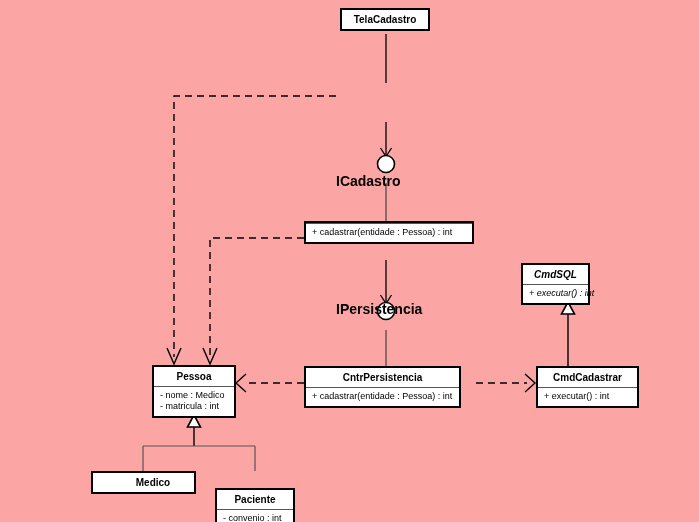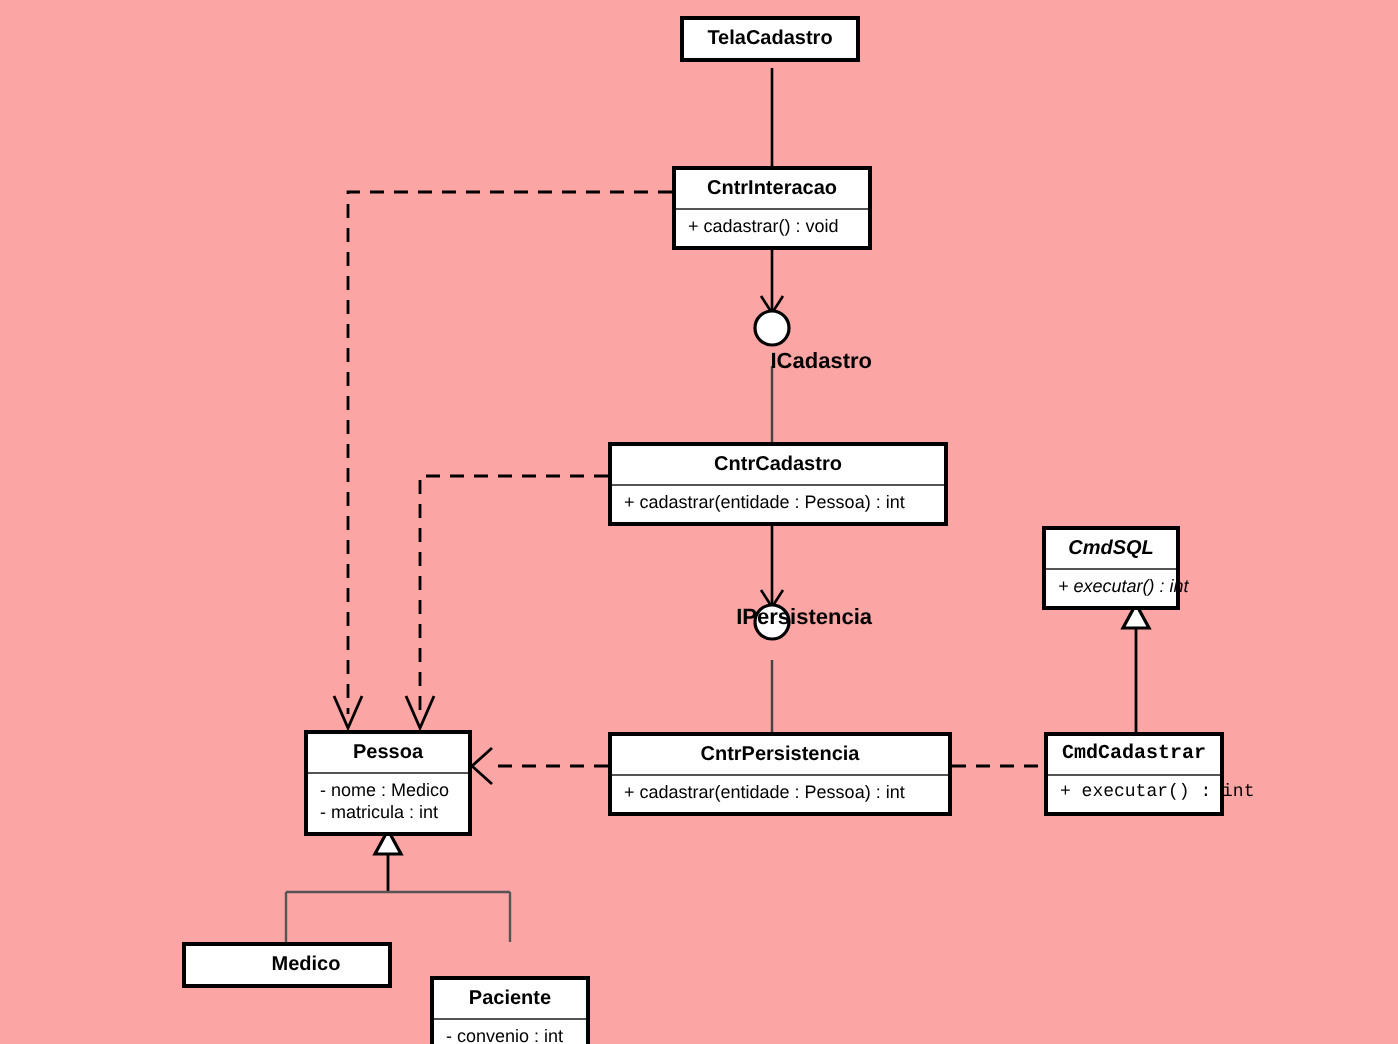--- a/index.html
+++ b/index.html
@@ -51,25 +51,25 @@
     font-size: 9px;
     color: #000000;
     line-height: 11px;
     white-space: nowrap;
   }
   .uml-member.abstract {
     font-style: italic;
   }
   .iface-label {
     position: absolute;
-    font-size: 11px;
+    font-size: 14px;
     font-weight: bold;
     color: #000000;
     white-space: nowrap;
-    text-align: right;
+    text-align: left;
     line-height: 10px;
   }
 </style>
 </head>
 <body>
 
 <div id="diagram-root">
 
   <svg id="diagram-svg" viewBox="0 0 699 522" xmlns="http://www.w3.org/2000/svg">
 
@@ -108,57 +108,50 @@
     <line x1="194" y1="427" x2="194" y2="446" stroke="#000000" stroke-width="1.4"></line>
     <line x1="143" y1="446" x2="255" y2="446" stroke="#555555" stroke-width="1.2"></line>
     <line x1="143" y1="446" x2="143" y2="471" stroke="#555555" stroke-width="1.2"></line>
     <line x1="255" y1="446" x2="255" y2="471" stroke="#555555" stroke-width="1.2"></line>
   </svg>
 
   <div class="uml-class" style="left:340px; top:8px; width:90px;">
     <div class="uml-name">TelaCadastro</div>
   </div>
 
-  <div class="uml-class" style="left:336px; top:83px; width:100px;">
-    <div class="uml-name">CntrInteracao</div>
-    <div class="uml-compartment">
-      <div class="uml-member">+ cadastrar() : void</div>
-    </div>
-  </div>
 
   <div class="uml-class" style="left:304px; top:221px; width:170px;">
-    <div class="uml-name">CntrCadastro</div>
     <div class="uml-compartment">
       <div class="uml-member">+ cadastrar(entidade : Pessoa) : int</div>
     </div>
   </div>
 
   <div class="uml-class" style="left:521px; top:263px; width:69px;">
     <div class="uml-name abstract">CmdSQL</div>
     <div class="uml-compartment">
       <div class="uml-member abstract">+ executar() : int</div>
     </div>
   </div>
 
   <div class="uml-class" style="left:152px; top:365px; width:84px;">
     <div class="uml-name">Pessoa</div>
     <div class="uml-compartment">
       <div class="uml-member">- nome : Medico</div>
       <div class="uml-member">- matricula : int</div>
     </div>
   </div>
 
-  <div class="uml-class" style="left:304px; top:366px; width:172px;">
+  <div class="uml-class" style="left:304px; top:366px; width:157px;">
     <div class="uml-name">CntrPersistencia</div>
     <div class="uml-compartment">
       <div class="uml-member">+ cadastrar(entidade : Pessoa) : int</div>
     </div>
   </div>
 
-  <div class="uml-class" style="left:522px; top:366px; width:90px;font-family:Liberation Mono, monospace;">
+  <div class="uml-class" style="left:536px; top:366px; width:103px;">
     <div class="uml-name">CmdCadastrar</div>
     <div class="uml-compartment">
       <div class="uml-member">+ executar() : int</div>
     </div>
   </div>
 
   <div class="uml-class" style="left:91px; top:471px; width:105px;padding-left:19px;">
     <div class="uml-name">Medico</div>
   </div>
 

